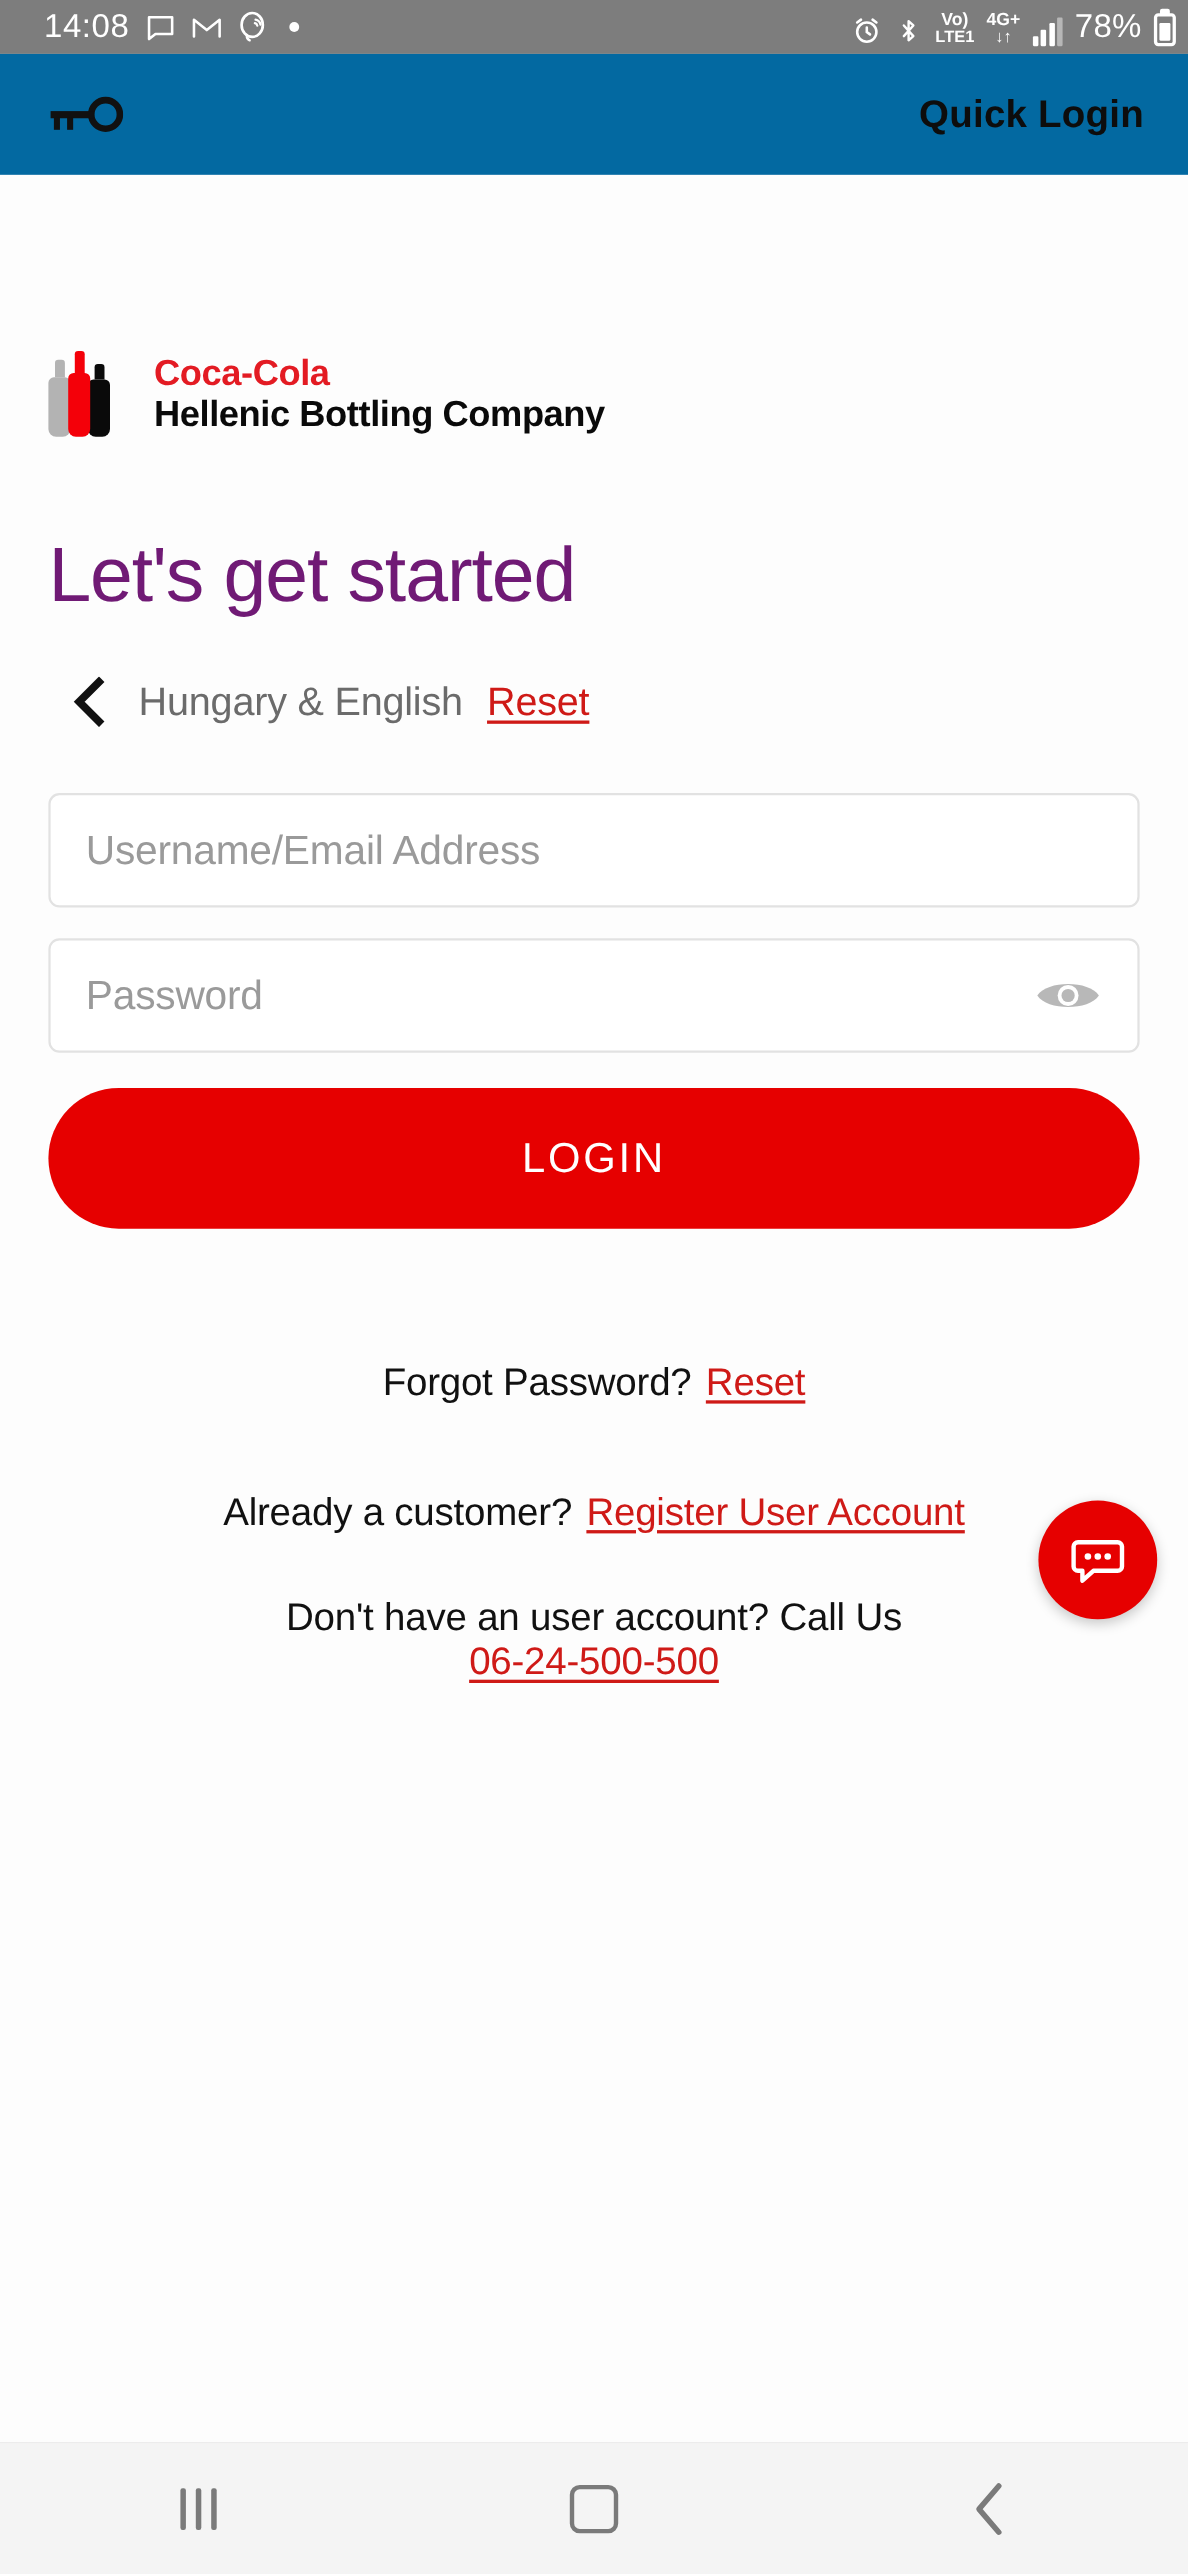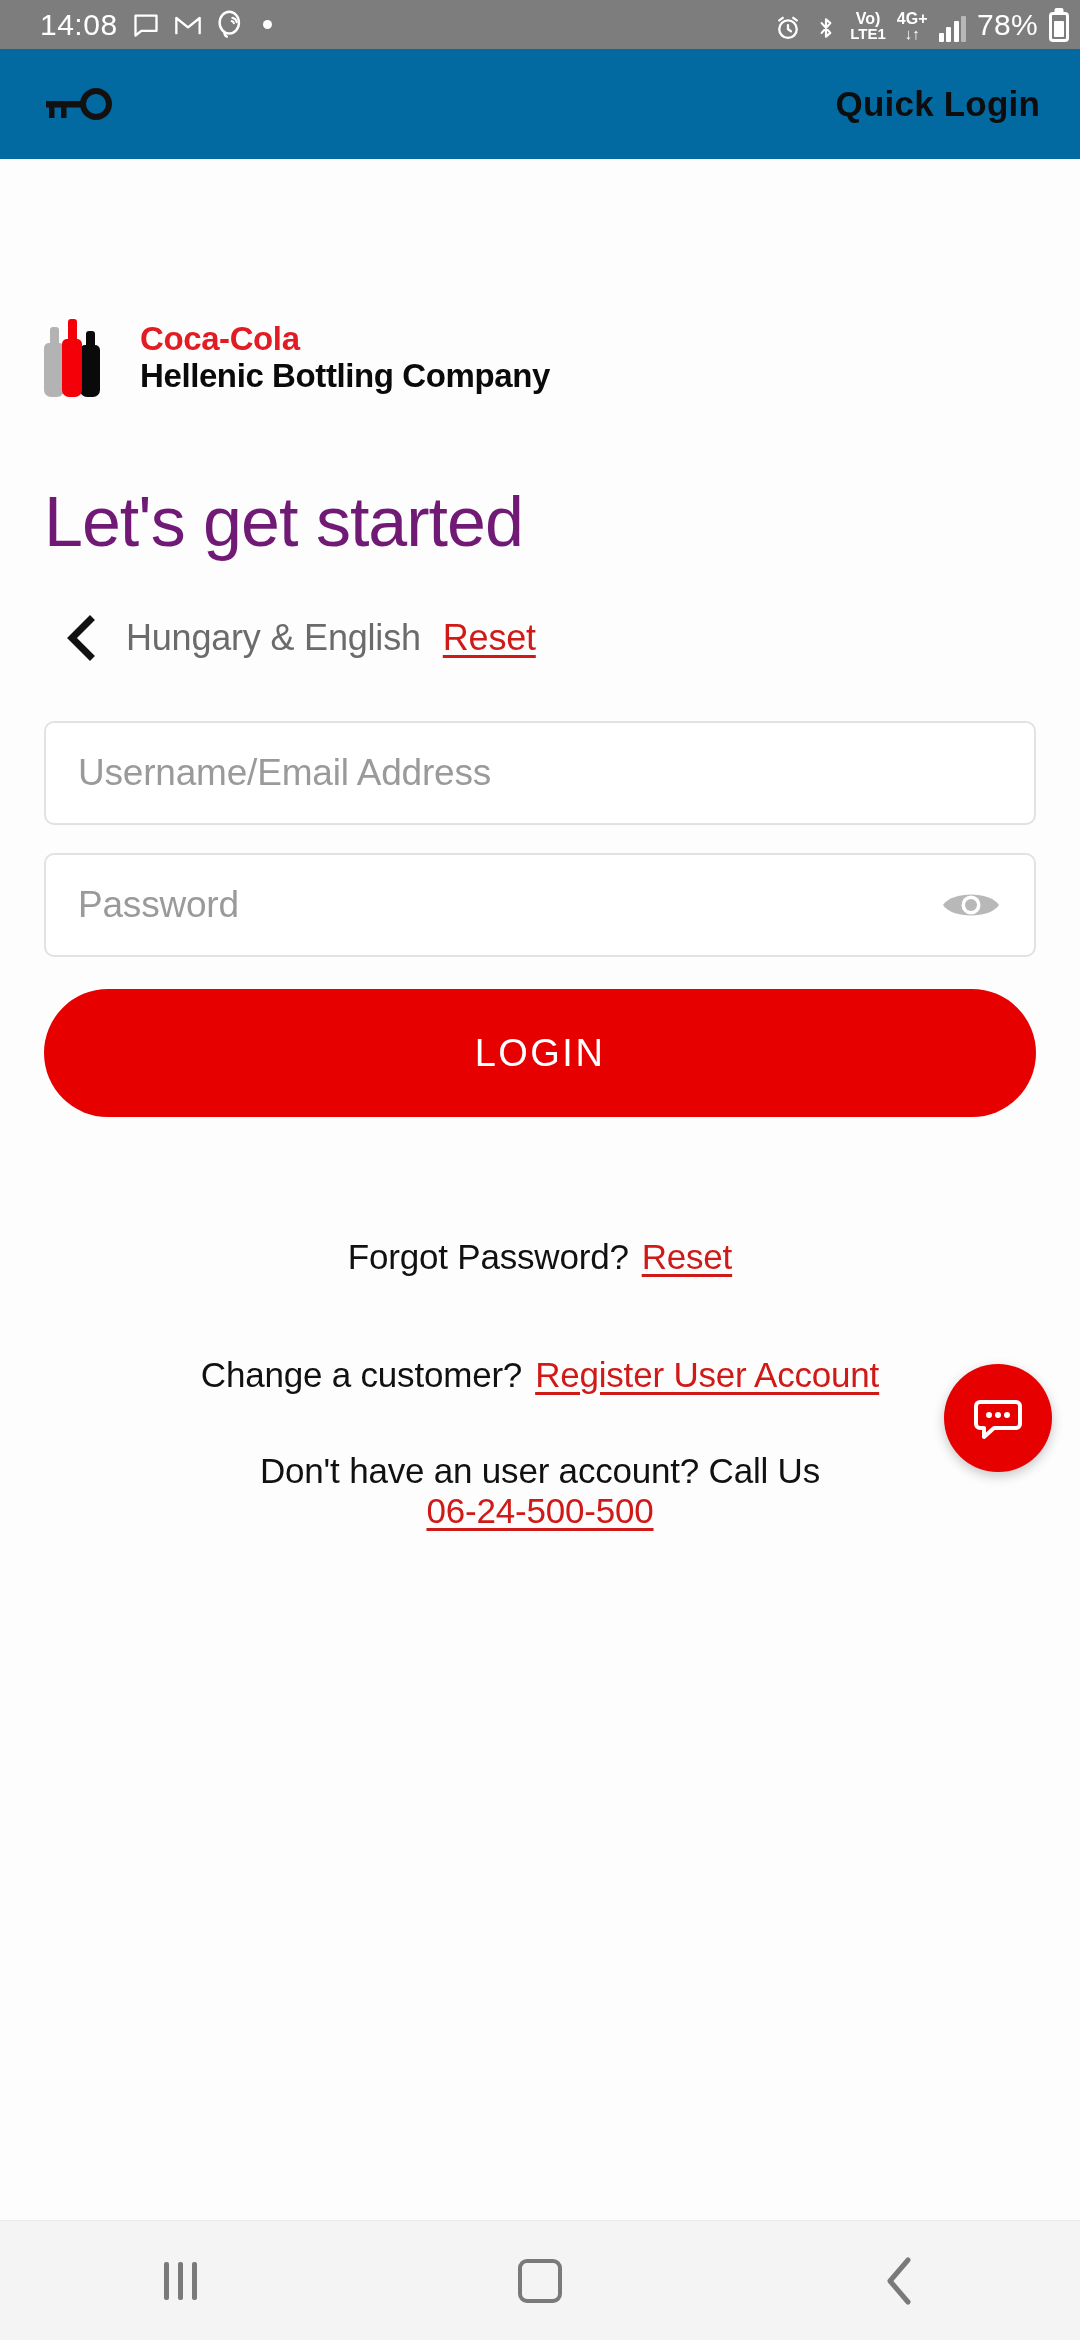--- a/index.html
+++ b/index.html
@@ -285,21 +285,21 @@
 
   <div class="links">
 
     <div class="link-row row-forgot">
       <span class="muted">Forgot Password?</span>
       <span class="sp"></span>
       <span class="redlink">Reset</span>
     </div>
 
     <div class="link-row row-register">
-      <span class="muted">Change a customer?</span>
+      <span class="muted">Already a customer?</span>
       <span class="sp"></span>
       <span class="redlink">Register User Account</span>
     </div>
 
     <div class="link-row row-call">
       <span class="muted">Don't have an user account? Call Us</span>
       <span class="sp-wide"></span>
       <span class="redlink">06-24-500-500</span>
     </div>
 

